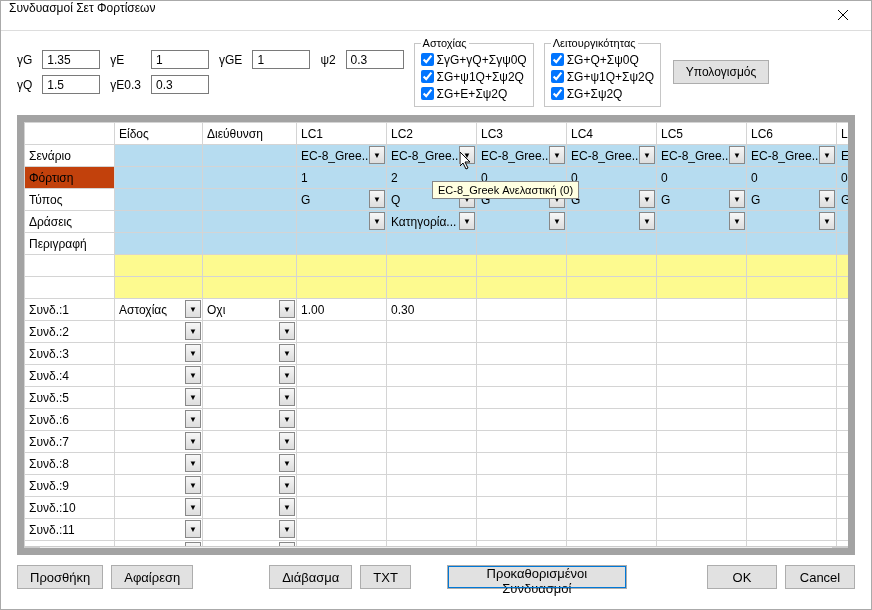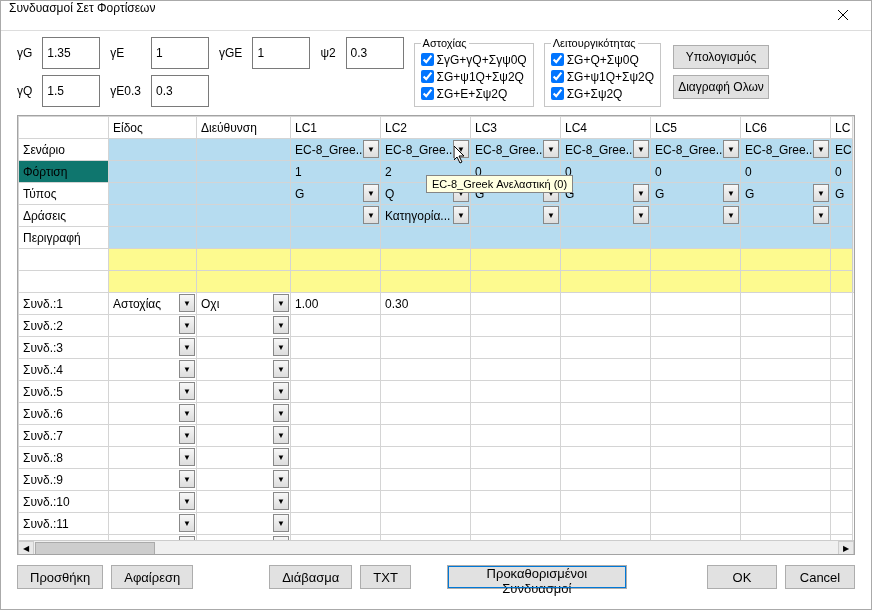--- a/index.html
+++ b/index.html
@@ -3,29 +3,29 @@
 <meta charset="utf-8">
 <style>
 *{box-sizing:border-box;margin:0;padding:0;font-family:"Segoe UI",Tahoma,Arial,sans-serif;font-size:12px}
 body{background:#fff;width:872px;height:610px;overflow:hidden;border:1px solid #aaa}
 .titlebar{height:30px;background:#fff;border-bottom:1px solid #ddd;display:flex;align-items:flex-start;padding:0 8px}
 .titlebar .title{flex:1;font-size:12px}
 .titlebar .close{width:40px;height:28px;display:flex;align-items:center;justify-content:center;cursor:pointer}
 .top{display:flex;padding:6px 16px 4px;gap:4px;align-items:center}
 .factors{display:grid;grid-template-columns:auto 58px auto 58px auto 58px auto 58px;gap:6px 10px;align-items:center}
 .factors label{font-size:12px}
-.factors input{height:32px;border:1px solid #7a7a7a;padding:2px 4px;font-size:12px;background:#fff}
+.factors input{height:19px;border:1px solid #7a7a7a;padding:2px 4px;font-size:12px;background:#fff}
 .wind-btn{height:24px;padding:0 12px;border:1px solid #adadad;background:#e1e1e1;cursor:pointer;margin-top:24px}
 fieldset.group{border:1px solid #c6c6c6;padding:2px 6px 4px;margin-left:6px}
 fieldset.group legend{font-size:11px;padding:0 2px}
 .chk{display:flex;align-items:center;gap:3px;font-size:11px;height:17px}
 .chk input{width:13px;height:13px}
 .rbuttons{display:flex;flex-direction:column;gap:6px;margin-left:8px}
 .rbuttons button{height:24px;width:96px;border:1px solid #adadad;background:#e1e1e1;cursor:pointer;font-size:12px}
-.grid-wrap{margin:4px 16px 0;border:1px solid #a3a3a3;height:440px;overflow:hidden;position:relative}
+.grid-wrap{margin:4px 16px 0;border:7px solid #a3a3a3;height:440px;overflow:hidden;position:relative}
 .grid-scroll{overflow:hidden;height:424px}
 table{border-collapse:collapse;width:100%;table-layout:fixed}
 th,td{border:1px solid #d4d4d4;height:22px;padding:0 4px;text-align:left;font-size:12px;overflow:hidden;white-space:nowrap;background:#fff}
 th{background:#fff;font-weight:400}
 col.c0{width:90px}col.c1{width:88px}col.c2{width:94px}col.lc{width:90px}col.lc7{width:22px}col.sb{width:17px}
 .blue td{background:#b6dcf0}
 .yellow td{background:#fdfa8f}
 .dd{position:relative}
 .dd .arrow{position:absolute;right:1px;top:1px;width:16px;height:18px;border:1px solid #888;background:linear-gradient(#f7f7f7,#ddd);display:flex;align-items:center;justify-content:center;font-size:8px;cursor:pointer}
 .hscroll{height:16px;background:#f0f0f0;border-top:1px solid #ccc;display:flex;align-items:center}
@@ -94,21 +94,20 @@
         <input type="checkbox" checked="" style="">
         <span>ΣG+ψ1Q+Σψ2Q</span>
       </label>
     <label class="chk">
         <input type="checkbox" checked="" style="">
         <span>ΣG+Σψ2Q</span>
       </label>
   </fieldset>
   <div class="rbuttons">
     <button>Υπολογισμός</button>
-    <button>Διαγραφή Ολων</button>
   </div>
 </div>
 
 <div class="grid-wrap">
   <div class="grid-scroll">
   <table>
     <colgroup>
           <col class="c0">
           <col class="c1">
           <col class="c2">
@@ -141,21 +140,21 @@
             <td></td>
       <td class="dd"><span>EC-8_Gree...</span><span class="arrow">▼</span></td>
       <td class="dd"><span>EC-8_Gree...</span><span class="arrow">▼</span></td>
       <td class="dd"><span>EC-8_Gree...</span><span class="arrow">▼</span></td>
       <td class="dd"><span>EC-8_Gree...</span><span class="arrow">▼</span></td>
       <td class="dd"><span>EC-8_Gree...</span><span class="arrow">▼</span></td>
       <td class="dd"><span>EC-8_Gree...</span><span class="arrow">▼</span></td>
       <td>EC</td>
     </tr>
     <tr class="blue">
-      <td style="background:#0f766e">Φόρτιση</td>
+      <td style="background:#c2410c">Φόρτιση</td>
             <td></td>
             <td></td>
       <td>1</td>
       <td>2</td>
       <td>0</td>
       <td>0</td>
       <td>0</td>
       <td>0</td>
       <td>0</td>
     </tr>

